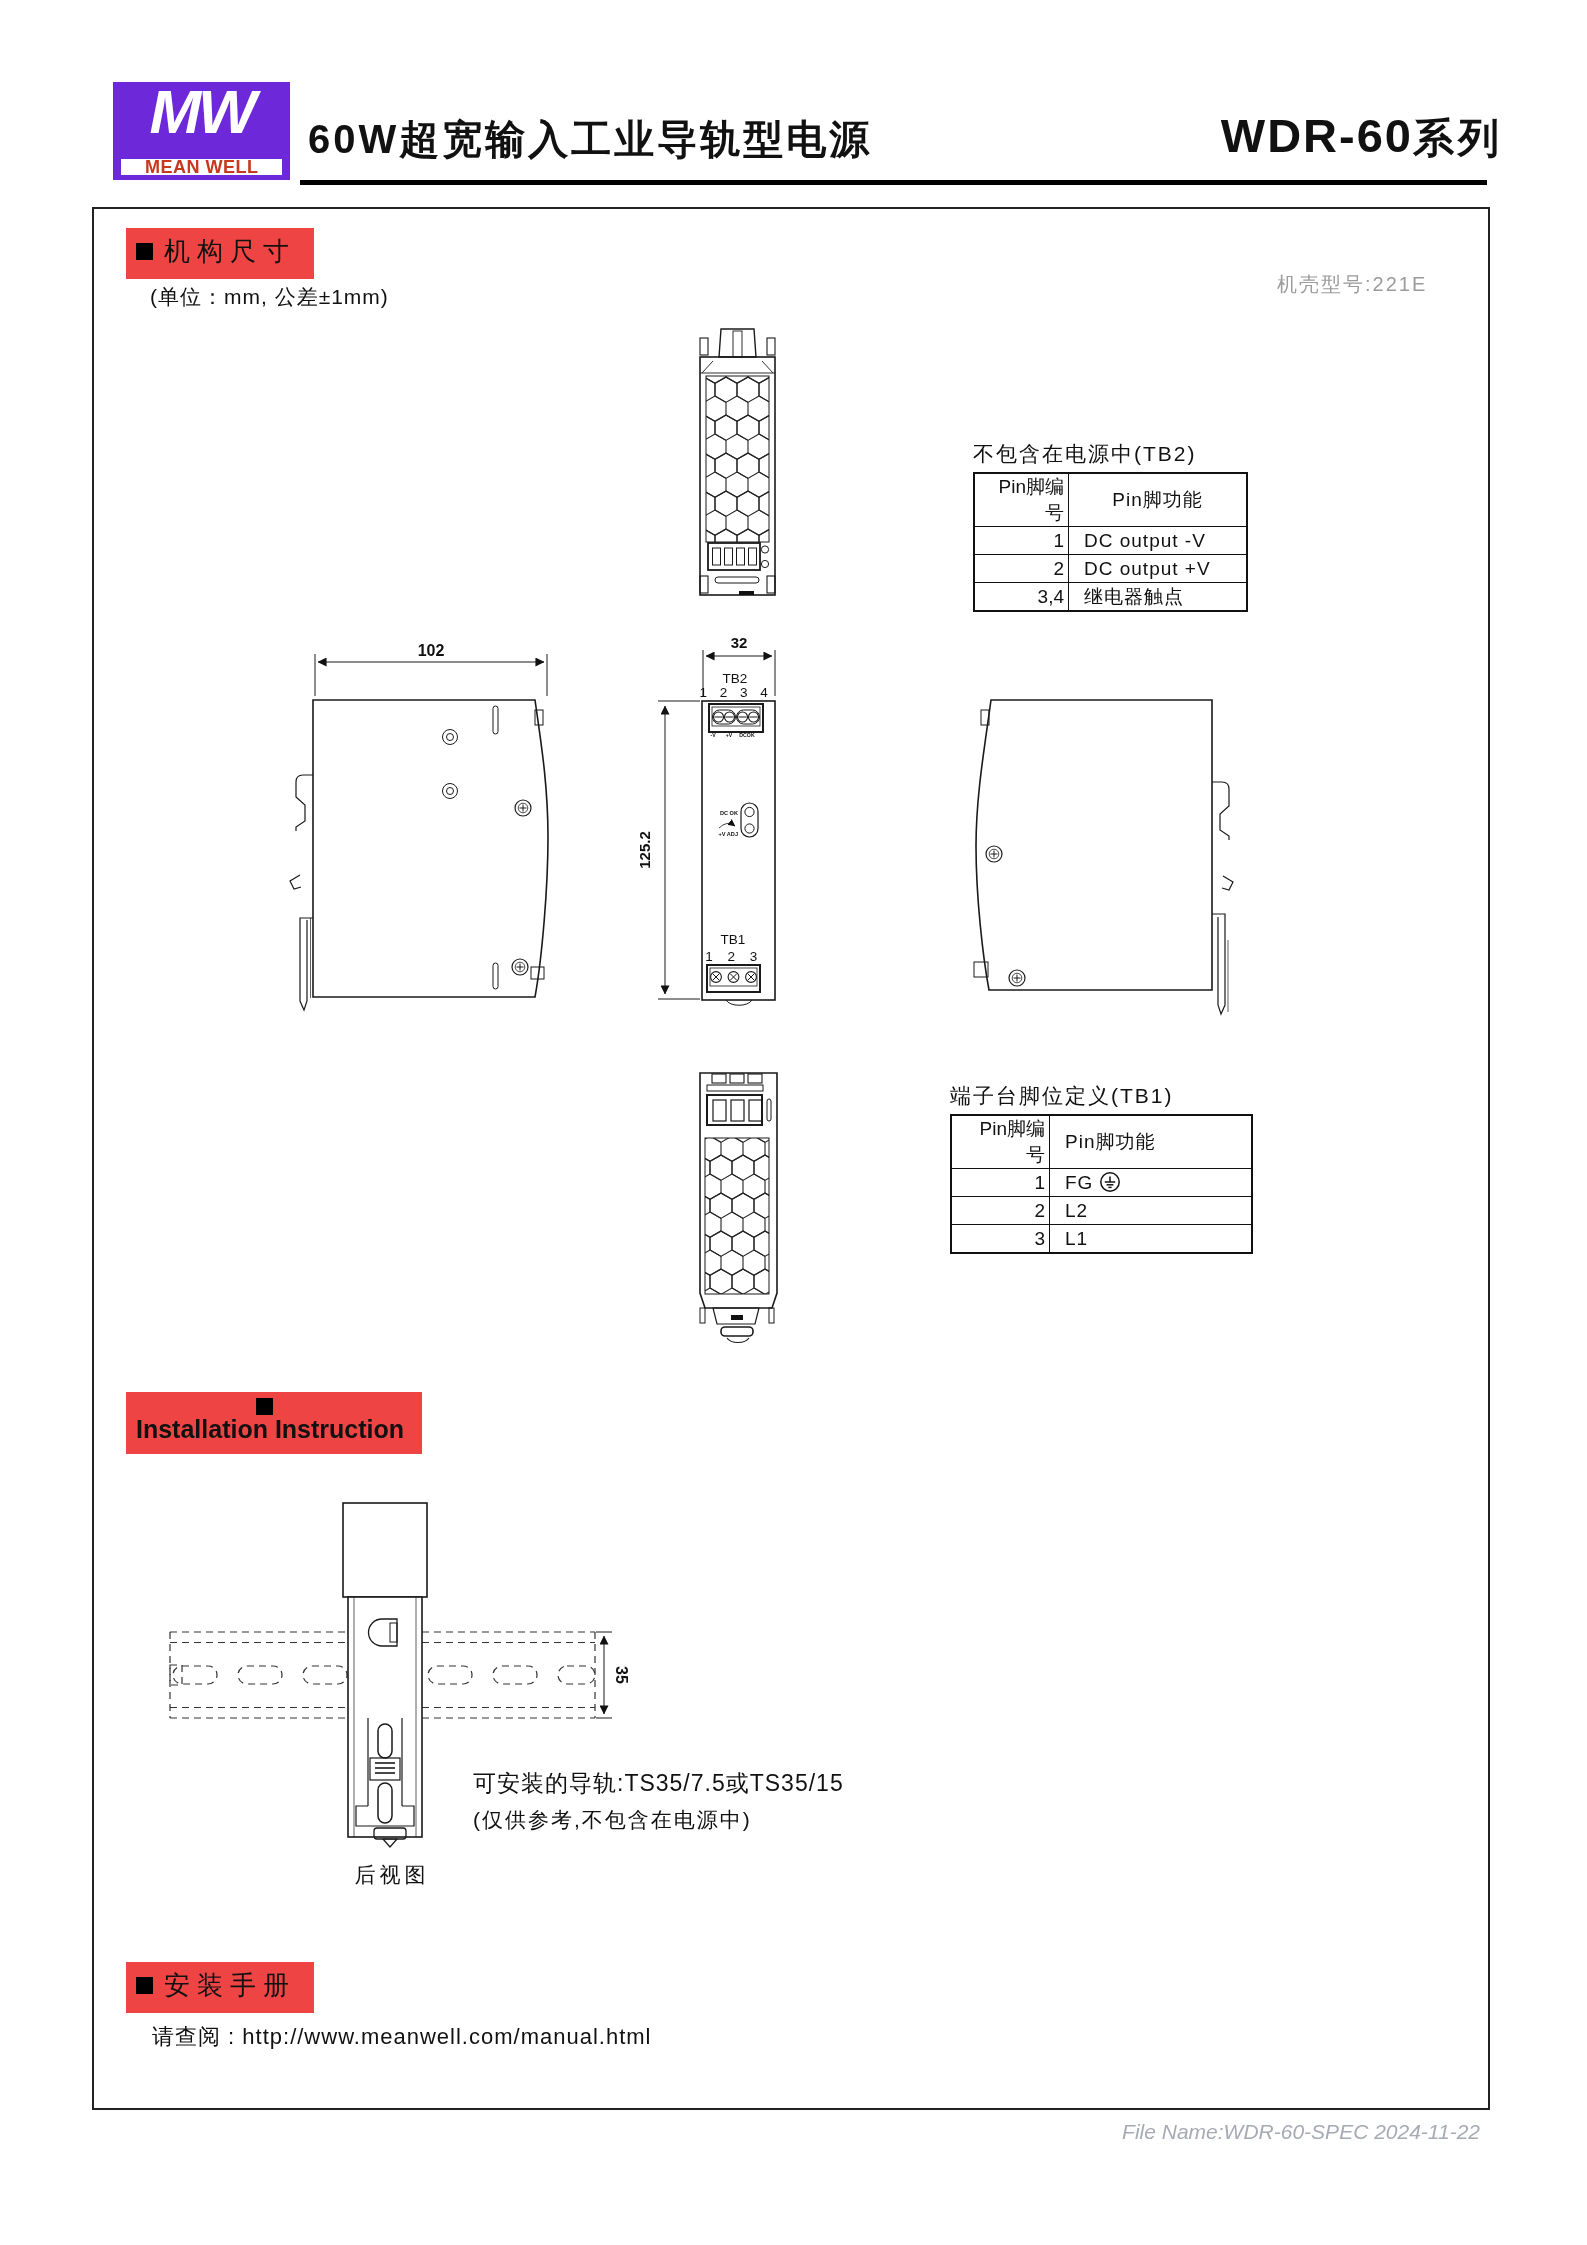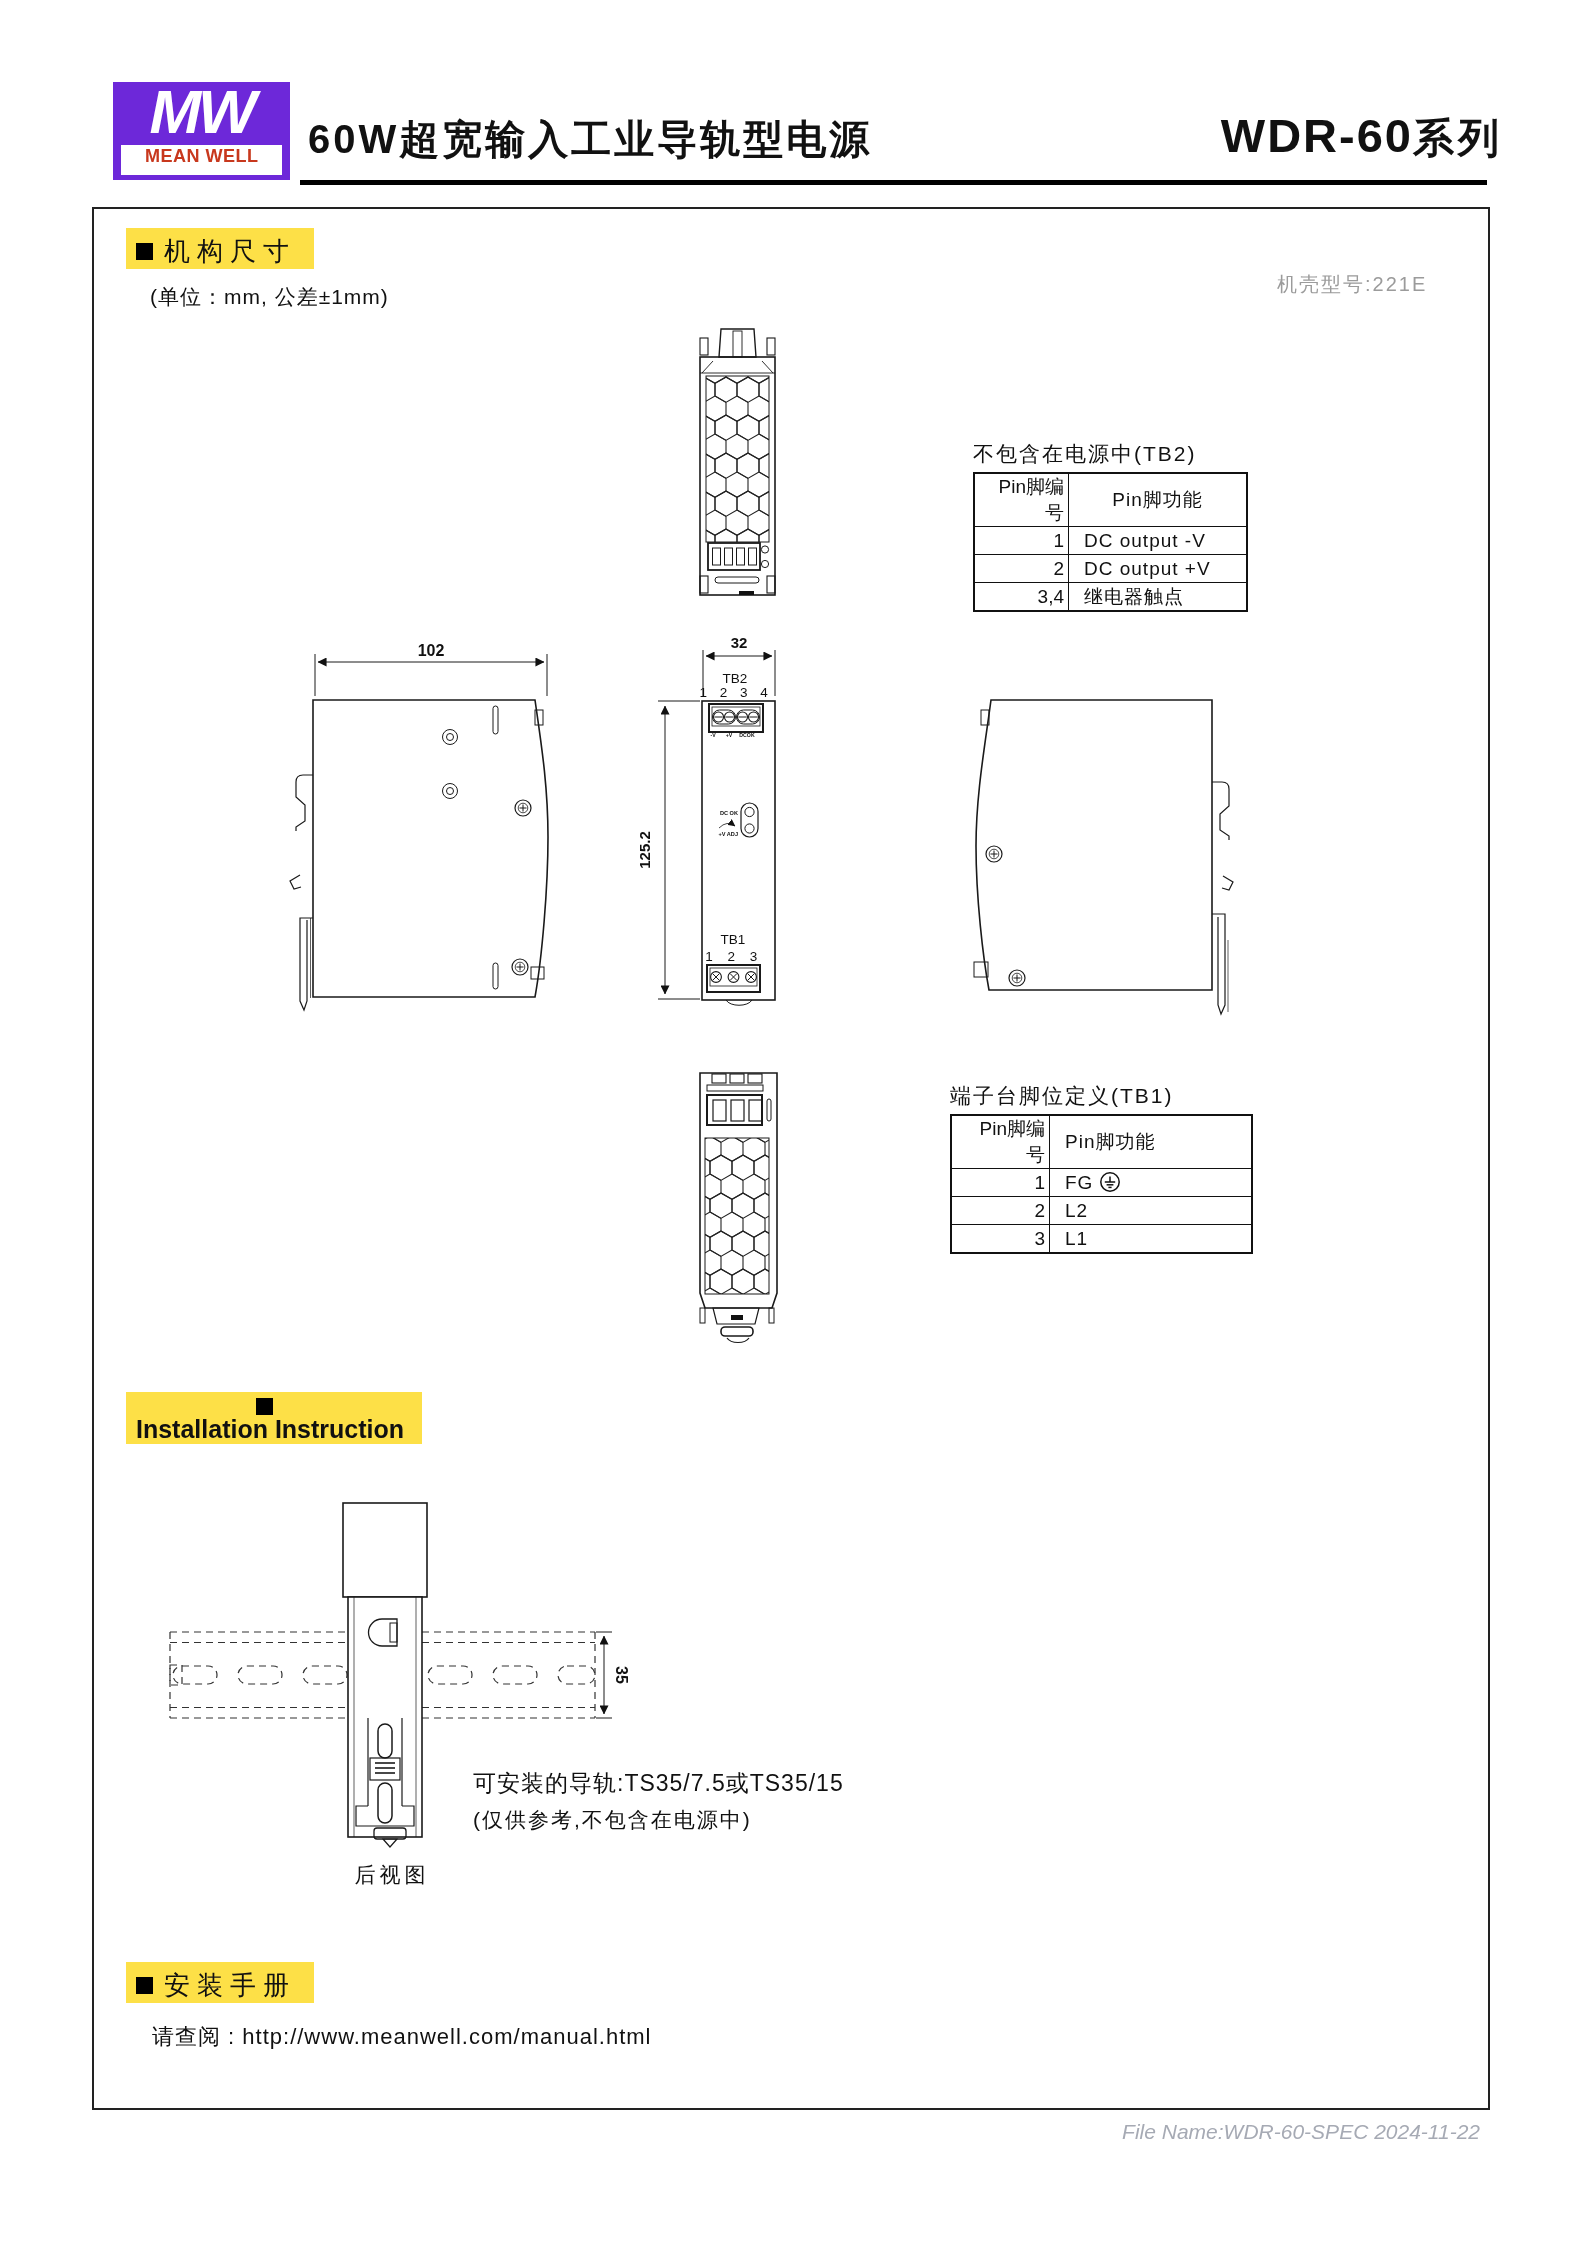--- a/index.html
+++ b/index.html
@@ -3,33 +3,33 @@
 <meta charset="utf-8">
 <style>
   html,body{margin:0;padding:0;}
   body{width:1587px;height:2245px;position:relative;background:#fff;
        font-family:"Liberation Sans",sans-serif;color:#111;overflow:hidden;}
   .abs{position:absolute;}
   
   .logo{left:113px;top:82px;width:177px;height:98px;background:#6d28d9;}
   .logo-mw{position:absolute;top:-6px;left:0;right:0;text-align:center;color:#fff;
            font-style:italic;font-weight:bold;font-size:62px;letter-spacing:-3px;}
-  .logo-strip{position:absolute;left:8px;right:8px;bottom:5px;height:30px;background:#fff;
-              display:flex;justify-content:center;}
+  .logo-strip{position:absolute;left:8px;right:8px;bottom:5px;height:16px;background:#fff;
+              display:flex;align-items:center;justify-content:center;}
   .logo-strip span{color:#c8381d;font-weight:bold;font-size:19px;letter-spacing:.5px;
                    transform:scaleX(.95);white-space:nowrap;}
   .doc-title{left:308px;top:112px;font-size:40px;font-weight:bold;letter-spacing:3px;white-space:nowrap;}
   .series-title{top:108px;right:84px;white-space:nowrap;}
   .series-title .s1{font-size:47px;font-weight:bold;letter-spacing:2px;}
   .series-title .s2{font-size:41px;font-weight:bold;letter-spacing:4px;}
   .header-rule{left:300px;top:180px;width:1187px;height:5px;background:#000;}
   
   .frame{left:92px;top:207px;width:1394px;height:1899px;border:2px solid #222;background:#fff;}
   
-  .sec-head{background:#fde047;padding:6px 18px 0 10px;display:flex;align-items:center;white-space:nowrap;}
+  .sec-head{background:#ef4444;padding:6px 18px 10px 10px;display:flex;align-items:center;white-space:nowrap;}
   .sec-bullet{width:17px;height:17px;background:#000;margin-right:11px;flex:0 0 auto;}
   .sec-cn{font-size:26px;letter-spacing:7px;}
   .sec-en{font-size:25px;font-weight:bold;}
   .unit-note{left:150px;top:283px;font-size:21px;letter-spacing:1px;}
   .case-note{left:1277px;top:271px;font-size:20px;color:#9b9b9b;letter-spacing:2px;}
   
   .tbl-title{font-size:21px;letter-spacing:2px;white-space:nowrap;}
   table.pintable{border-collapse:collapse;border:2px solid #111;background:#fff;}
   .pintable td{border:1.5px solid #111;font-size:19px;height:27px;padding:0 4px;}
   .pintable .c1{text-align:right;padding-left:15px;}

